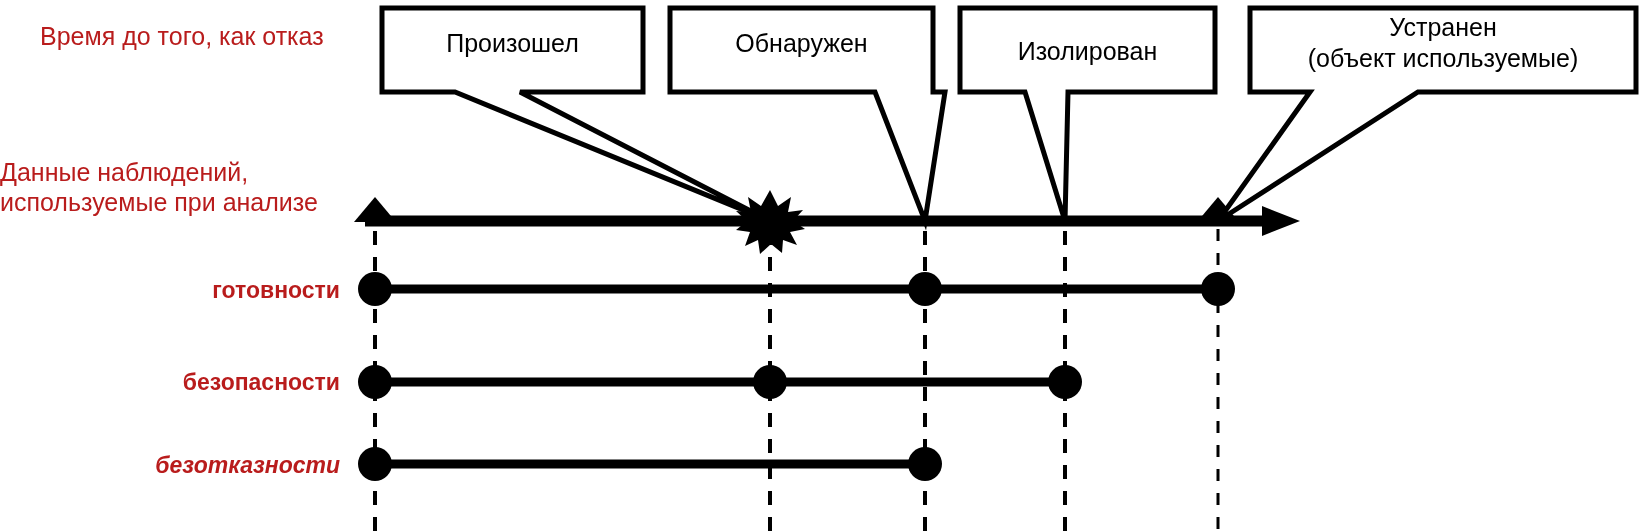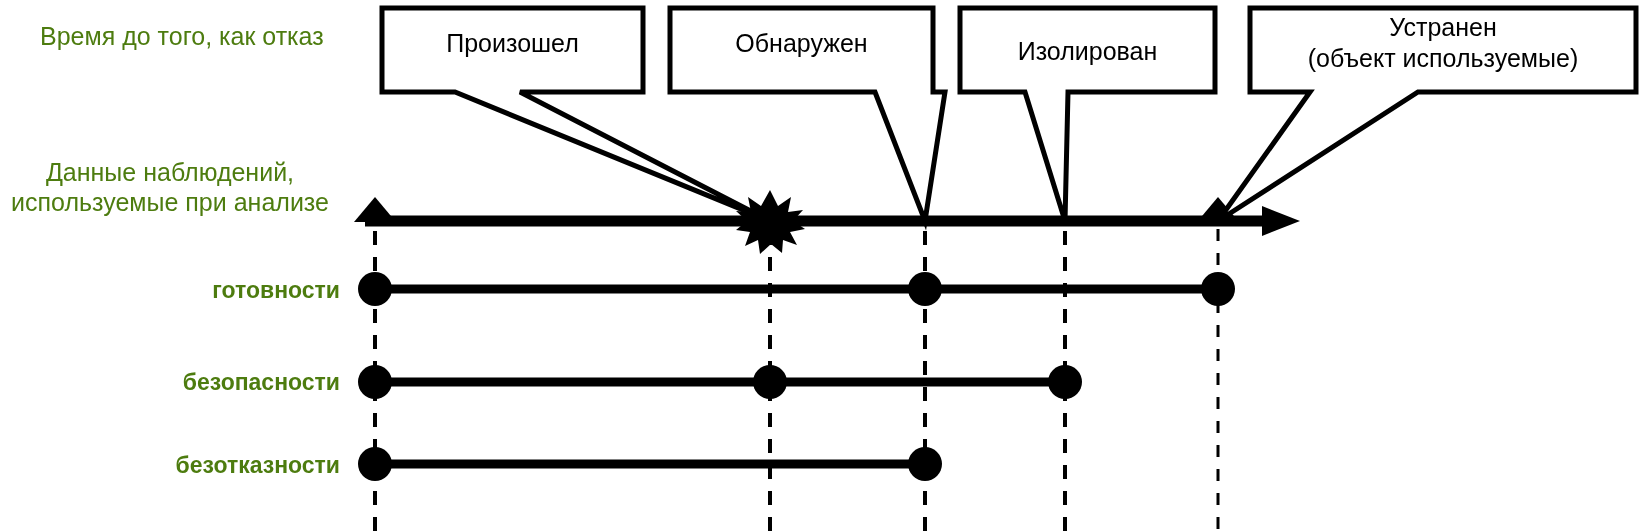--- a/index.html
+++ b/index.html
@@ -19,47 +19,47 @@
   }
   #diagram-svg {
     position: absolute;
     left: 0;
     top: 0;
     width: 1642px;
     height: 531px;
   }
   .label-text {
     position: absolute;
-    color: #4d7c0f;
+    color: #b91c1c;
     white-space: pre;
     line-height: 1.18;
   }
   .axis-title {
     font-size: 25px;
     left: 40px;
     top: 22px;
     text-align: left;
   }
   .obs-title {
     font-size: 25px;
     left: 0px;
     top: 158px;
     width: 340px;
-    text-align: center;
+    text-align: left;
   }
   .row-label {
     font-size: 23px;
     font-weight: bold;
     width: 340px;
     text-align: right;
     left: 0px;
   }
   .row-label-0 { top: 277px; }
   .row-label-1 { top: 369px; }
-  .row-label-2 { top: 452px; }
+  .row-label-2 { top: 452px; font-style: italic; }
   .callout-text {
     position: absolute;
     color: #000000;
     font-size: 25px;
     text-align: center;
     white-space: pre;
     line-height: 1.22;
   }
 </style>
 </head>

